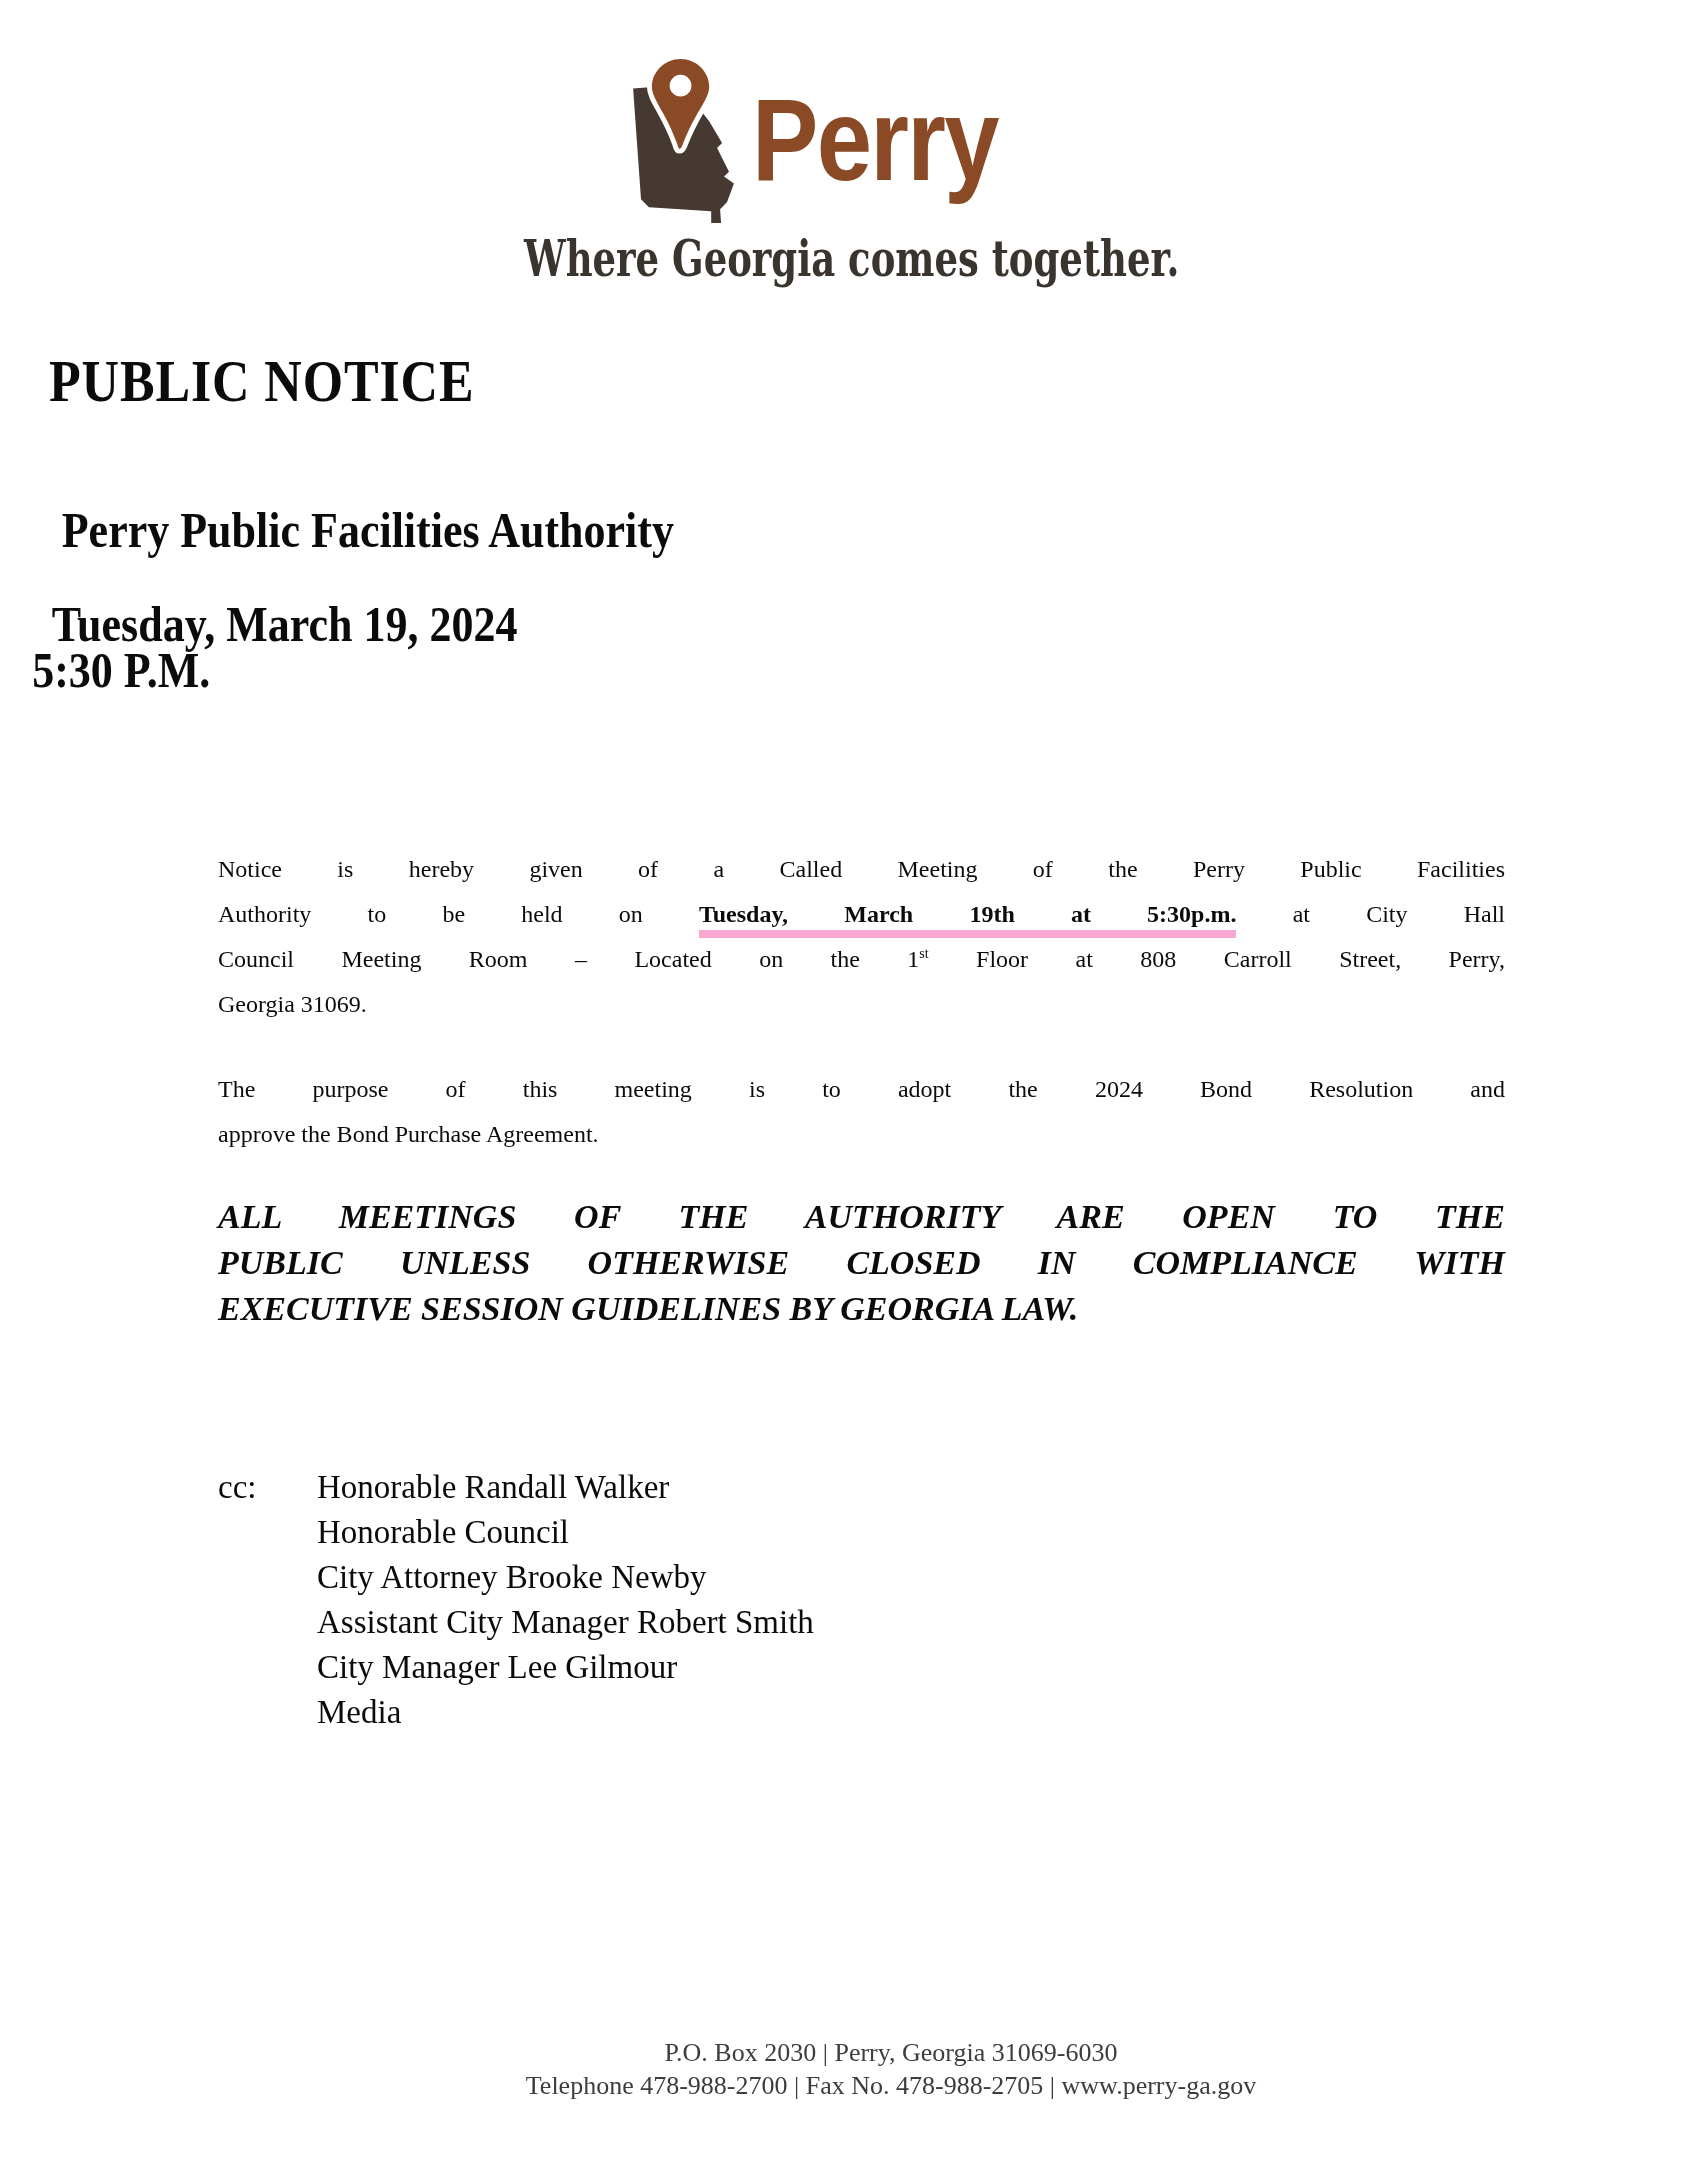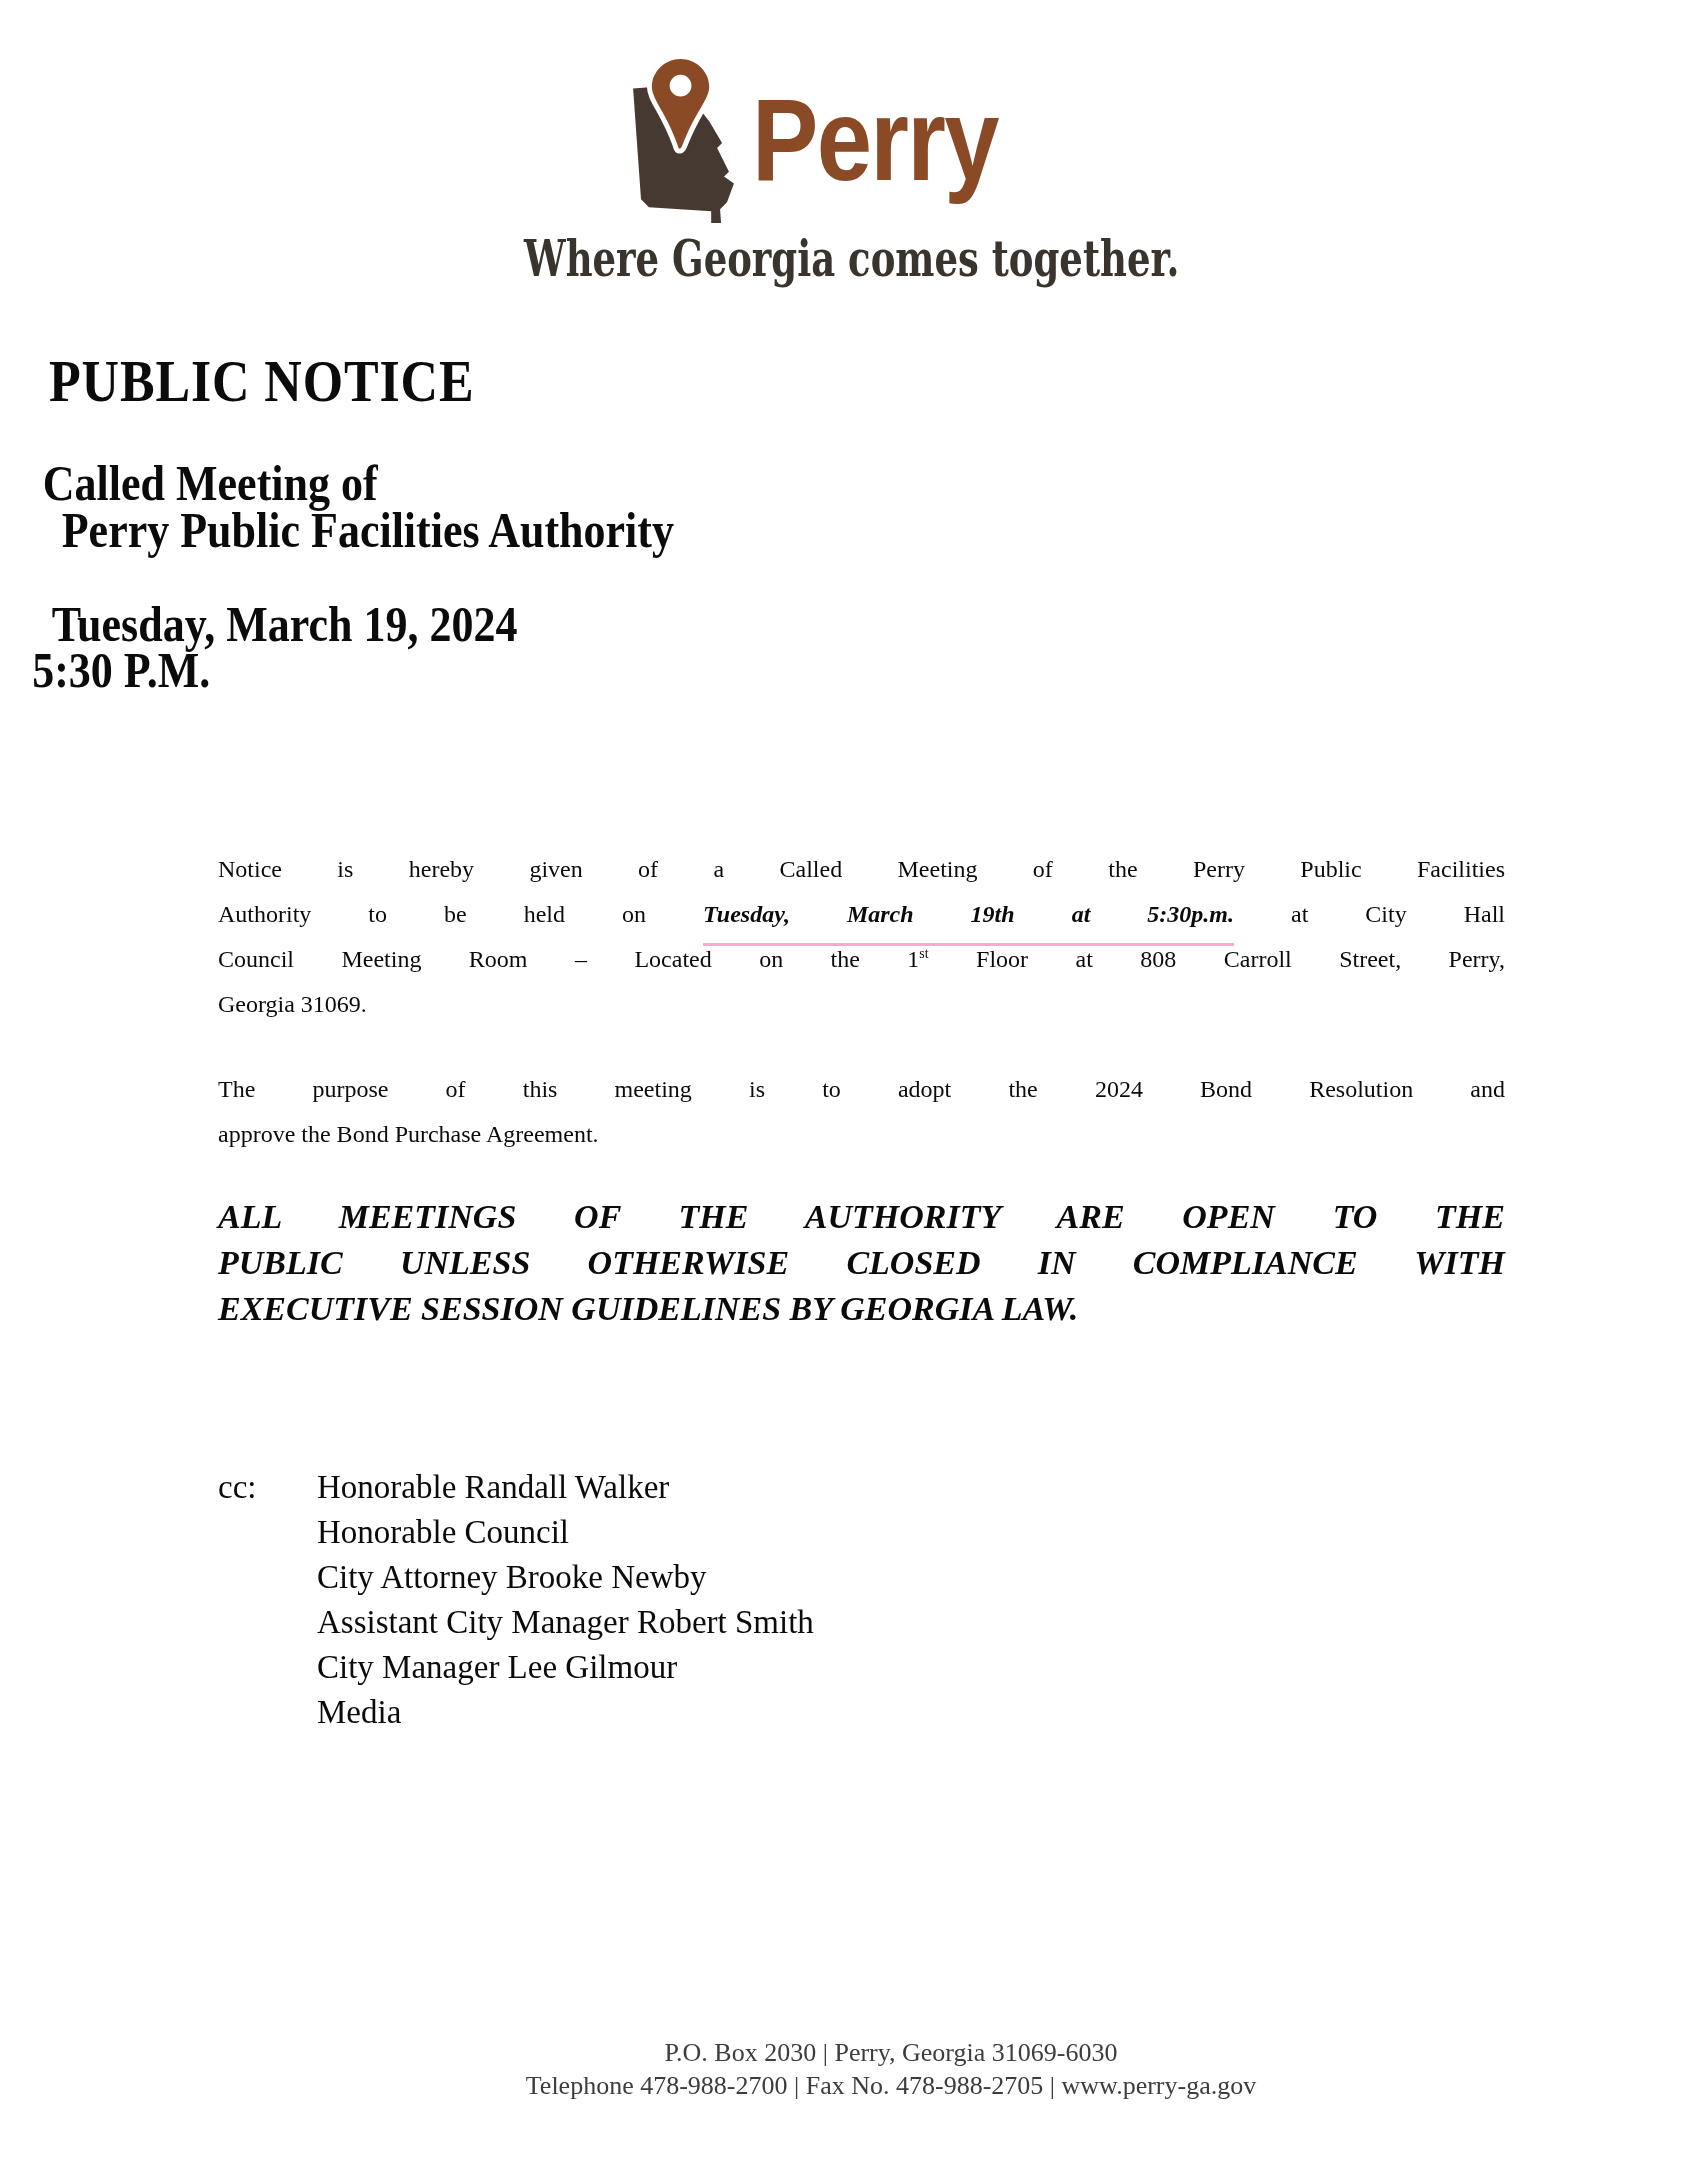--- a/index.html
+++ b/index.html
@@ -51,23 +51,22 @@
 
   
   .bodyblock { position: absolute; left: 198px; width: 1287px; font-size: 24px; line-height: 45px; }
   #para1 { top: 847px; }
   #para2 { top: 1067px; }
   #para3 { top: 1194px; font-size: 34px; line-height: 46px; font-weight: 700; font-style: italic; }
   .jline { text-align: justify; text-align-last: justify; }
   .lline { text-align: left; }
   .bold-underline {
     font-weight: 700;
-    border-bottom: 3px solid #f9a8d4;
-    padding-bottom: 16px;
-    font-style: italic;
+    border-bottom: 8px solid #f9a8d4;
+    padding-bottom: 3px;
   }
   sup.ord { font-size: 0.58em; vertical-align: super; line-height: 0; }
 
   
   #cc-block {
     position: absolute; left: 198px; top: 1465px; width: 1287px;
     display: flex; font-size: 33px; line-height: 45px;
   }
   .cc-label { width: 99px; flex: 0 0 auto; }
   .cc-list { flex: 1; }
@@ -98,23 +97,20 @@
         <path d="M 48,4 C 64,4 77,17 77,32 C 77,45 63,57 50,91 C 48,96 46,96 45,91 C 33,57 19,45 19,32 C 19,17 32,4 48,4 Z" fill="#8a4a26"></path>
         <circle cx="48" cy="31" r="11" fill="#ffffff"></circle>
       </svg>
       <div class="wordmark">Perry</div>
     </div>
     <div class="tagline">Where Georgia comes together.</div>
   </header>
 
   <div id="public-notice" class="center-line">
     <span class="cond">PUBLIC NOTICE</span>
-  </div>
-  <div id="meeting-line1" class="center-line">
-    <span class="cond">Called Meeting of</span>
   </div>
   <div id="meeting-line2" class="center-line">
     <span class="cond">Perry Public Facilities Authority</span>
   </div>
   <div id="date-line" class="center-line">
     <span class="cond">Tuesday, March 19, 2024</span>
   </div>
   <div id="time-line" class="center-line">
     <span class="cond">5:30 P.M.</span>
   </div>

